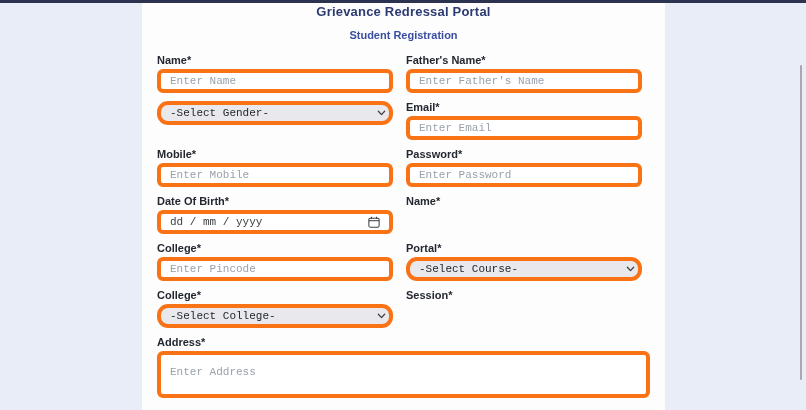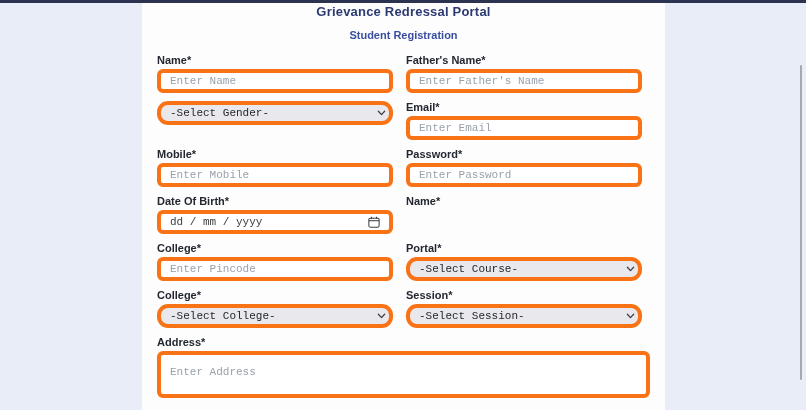--- a/index.html
+++ b/index.html
@@ -207,30 +207,20 @@
           <span class="chevron">
             <svg width="9" height="9" viewBox="0 0 10 10">
                 <path d="M1.5 3 L5 6.8 L8.5 3" fill="none" stroke="#3c4043" stroke-width="1.4" stroke-linecap="round" stroke-linejoin="round"></path>
               </svg>
           </span>
         </div>
       </div>
 
       <div class="field">
         <label>Session*</label>
-        <div class="select-wrap">
-          <select class="control">
-            <option>-Select Session-</option>
-          </select>
-          <span class="chevron">
-            <svg width="9" height="9" viewBox="0 0 10 10">
-                <path d="M1.5 3 L5 6.8 L8.5 3" fill="none" stroke="#3c4043" stroke-width="1.4" stroke-linecap="round" stroke-linejoin="round"></path>
-              </svg>
-          </span>
-        </div>
       </div>
 
     </div>
 
     <div class="field">
       <label>Address*</label>
       <textarea class="control" placeholder="Enter Address" style=""></textarea>
     </div>
 
     <button type="button" class="register-btn">Register</button>

